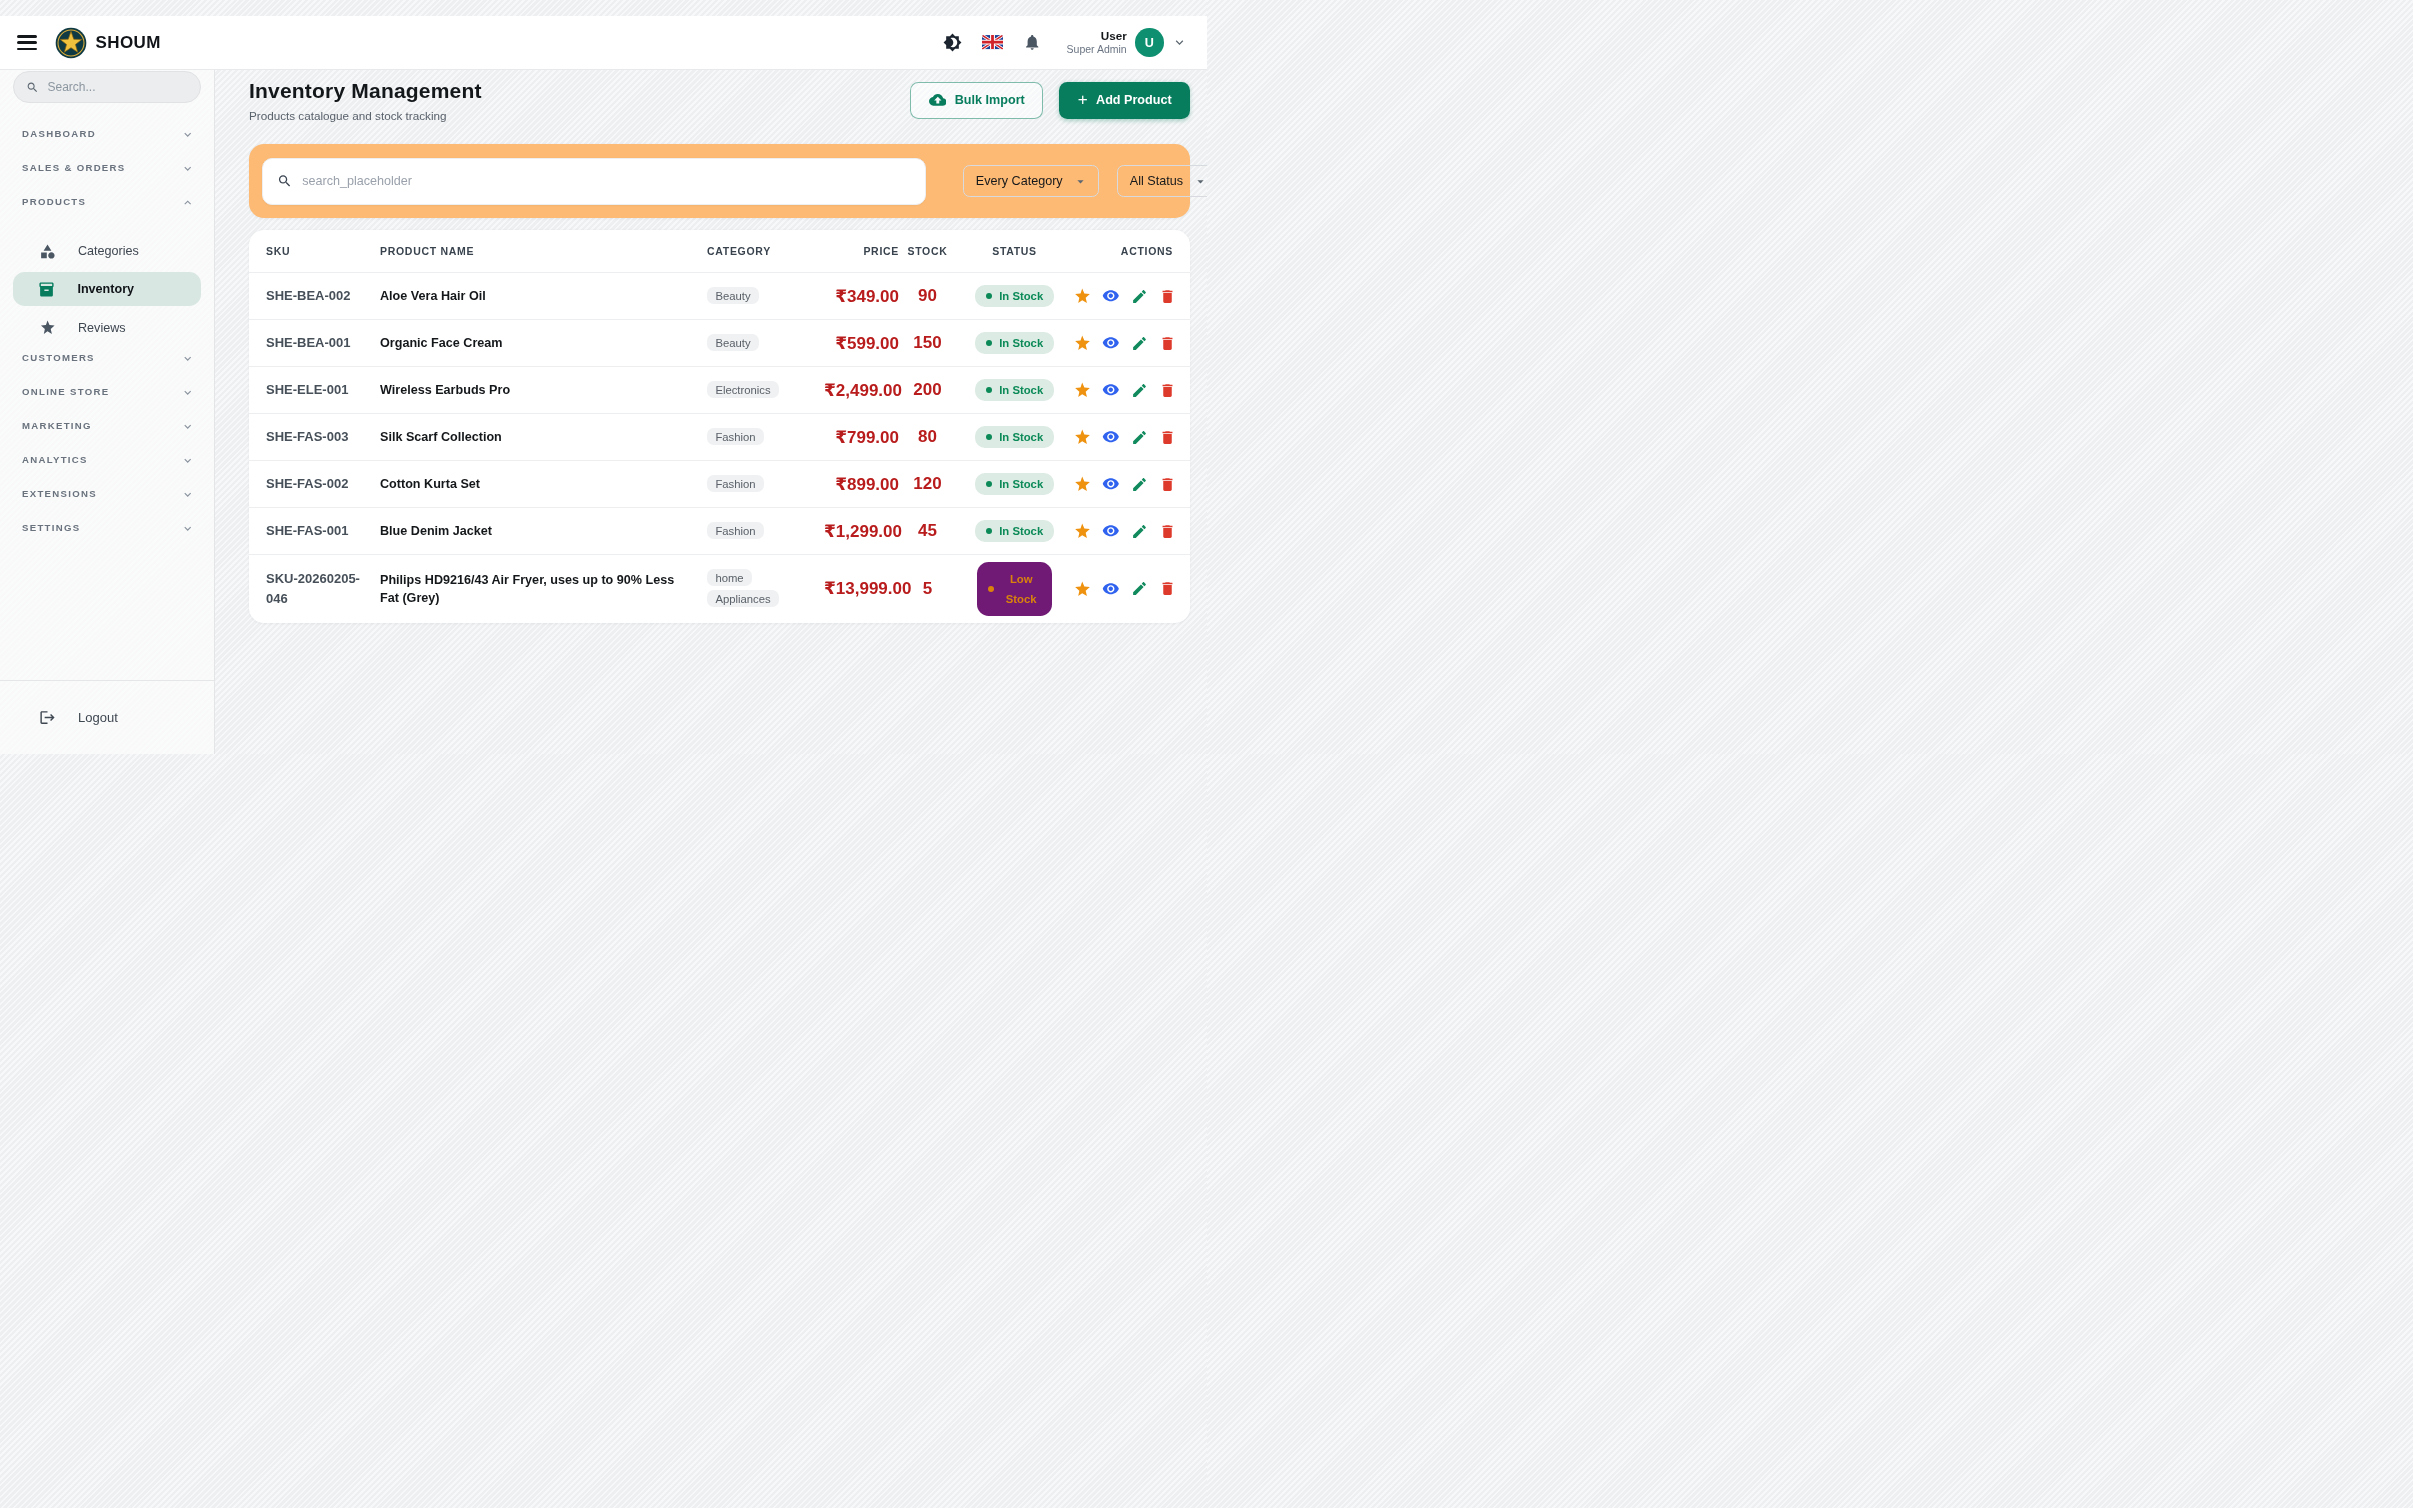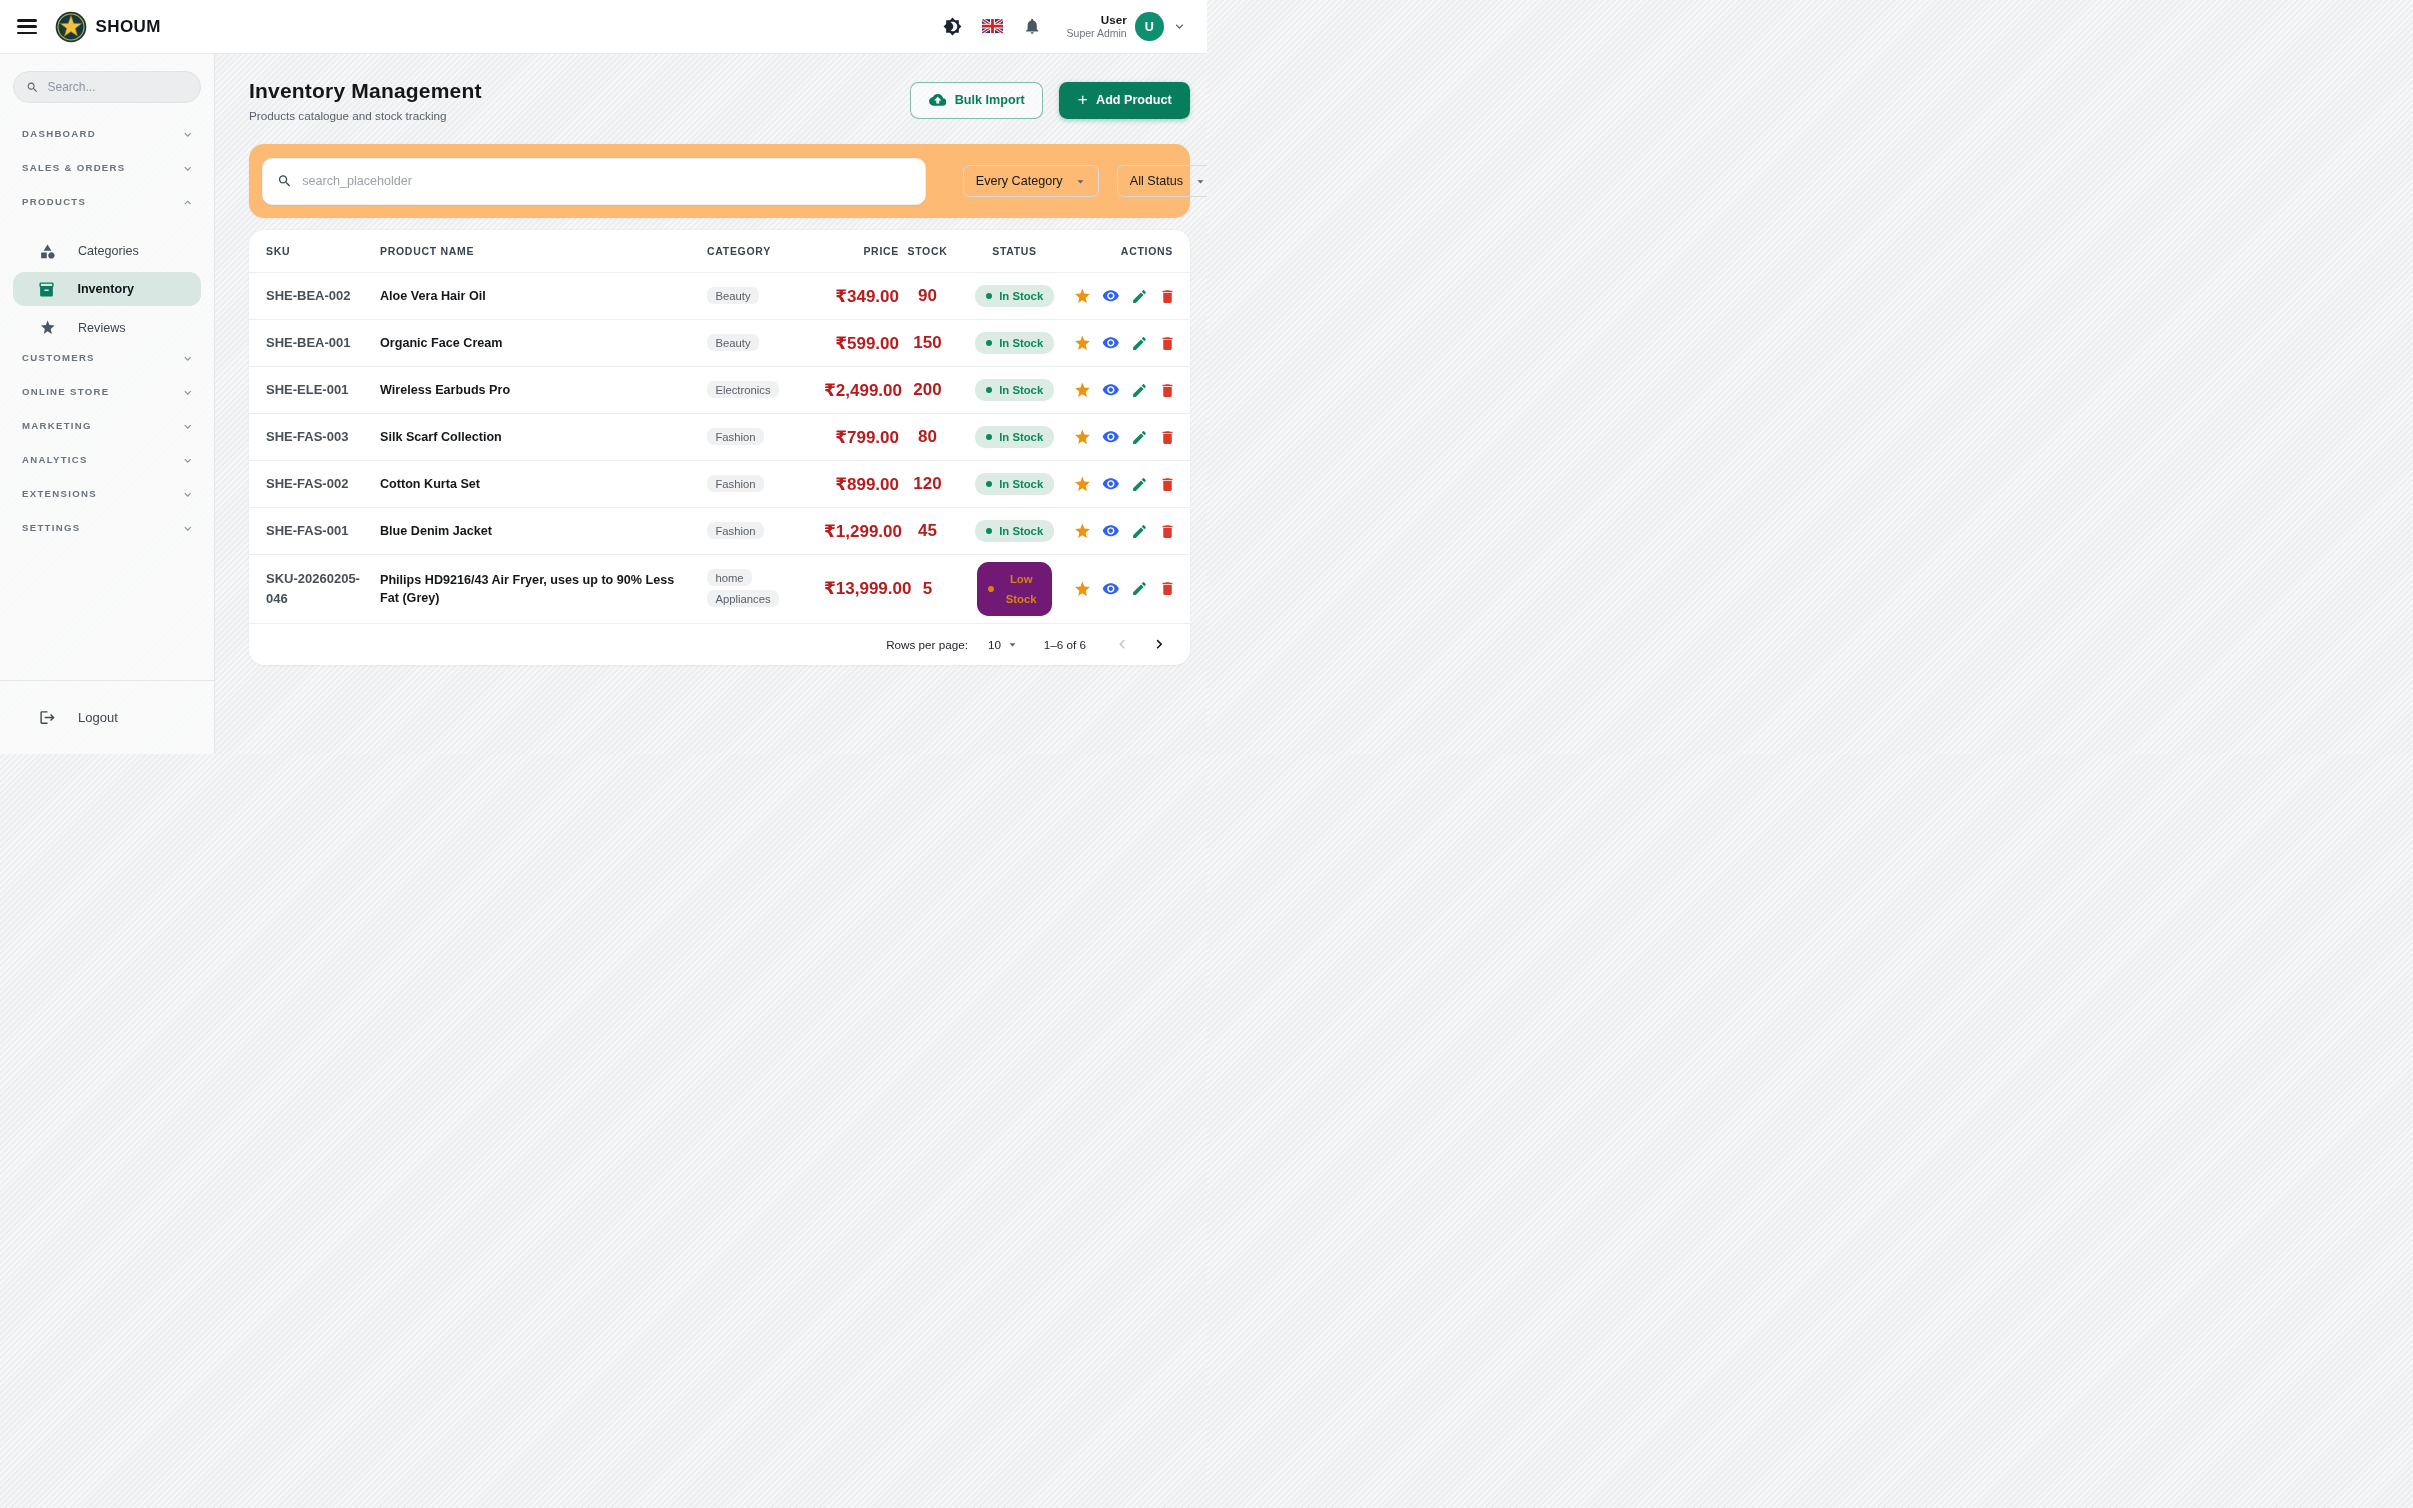--- a/index.html
+++ b/index.html
@@ -7,21 +7,21 @@
   body {
     font-family:"Liberation Sans","DejaVu Sans",sans-serif;
     background-color:#edeff1;
     background-image:repeating-linear-gradient(135deg, rgba(255,255,255,.55) 0px, rgba(255,255,255,.55) 1.7px, transparent 1.7px, transparent 4.2px);
     color:#15181b;
   }
   .app { position:relative; width:1207px; height:754px; }
 
   
   .topbar {
-    position:absolute; top:0; left:0; right:0; height:54px;
+    position:absolute; top:16px; left:0; right:0; height:54px;
     background:#ffffff; border-bottom:0.8px solid #e7e9eb;
     display:flex; align-items:center; padding:0 20px 0 13.4px; z-index:5;
   }
   .hamburger { width:20px; height:15px; display:flex; flex-direction:column; justify-content:space-between; cursor:pointer; margin-left:3.4px; }
   .hamburger span { display:block; height:2.5px; border-radius:1.7px; background:#15181b; }
   .brand { display:flex; align-items:center; gap:8.4px; margin-left:18.4px; }
   .brand-logo { width:32px; height:32px; }
   .brand-name { font-size:17px; font-weight:800; letter-spacing:0.4px; color:#111418; }
   .topbar-right { margin-left:auto; display:flex; align-items:center; gap:20px; }
   .icon-btn { display:flex; align-items:center; justify-content:center; cursor:pointer; background:none; border:none; }
@@ -584,41 +584,17 @@
               </svg>
             </span>
           <span class="action">
               <svg width="17" height="17" viewBox="0 0 24 24">
                 <path fill="#de3a2b" d="M6 19c0 1.1.9 2 2 2h8c1.1 0 2-.9 2-2V7H6v12zM19 4h-3.5l-1-1h-5l-1 1H5v2h14V4z"></path>
               </svg>
             </span>
         </div>
       </div>
 
-      <div class="pagination">
-        <div class="rpp">
-          <span>Rows per page:</span>
-          <span class="rpp-value">
-            <span>10</span>
-            <svg width="15" height="15" viewBox="0 0 24 24">
-                <path fill="#5d6771" d="M7 10l5 5 5-5z"></path>
-              </svg>
-          </span>
-        </div>
-        <span>1–6 of 6</span>
-        <div class="page-nav">
-          <span class="chev disabled">
-              <svg width="18.4" height="18.4" viewBox="0 0 24 24">
-                <path fill="#c3c8cd" d="M15.41 7.41 14 6l-6 6 6 6 1.41-1.41L10.83 12z"></path>
-              </svg>
-            </span>
-          <span class="chev">
-              <svg width="18.4" height="18.4" viewBox="0 0 24 24">
-                <path fill="#15181b" d="M10 6 8.59 7.41 13.17 12l-4.58 4.59L10 18l6-6z"></path>
-              </svg>
-            </span>
-        </div>
-      </div>
     </div>
 
   </main>
 </div>
 
 
 </body></html>

